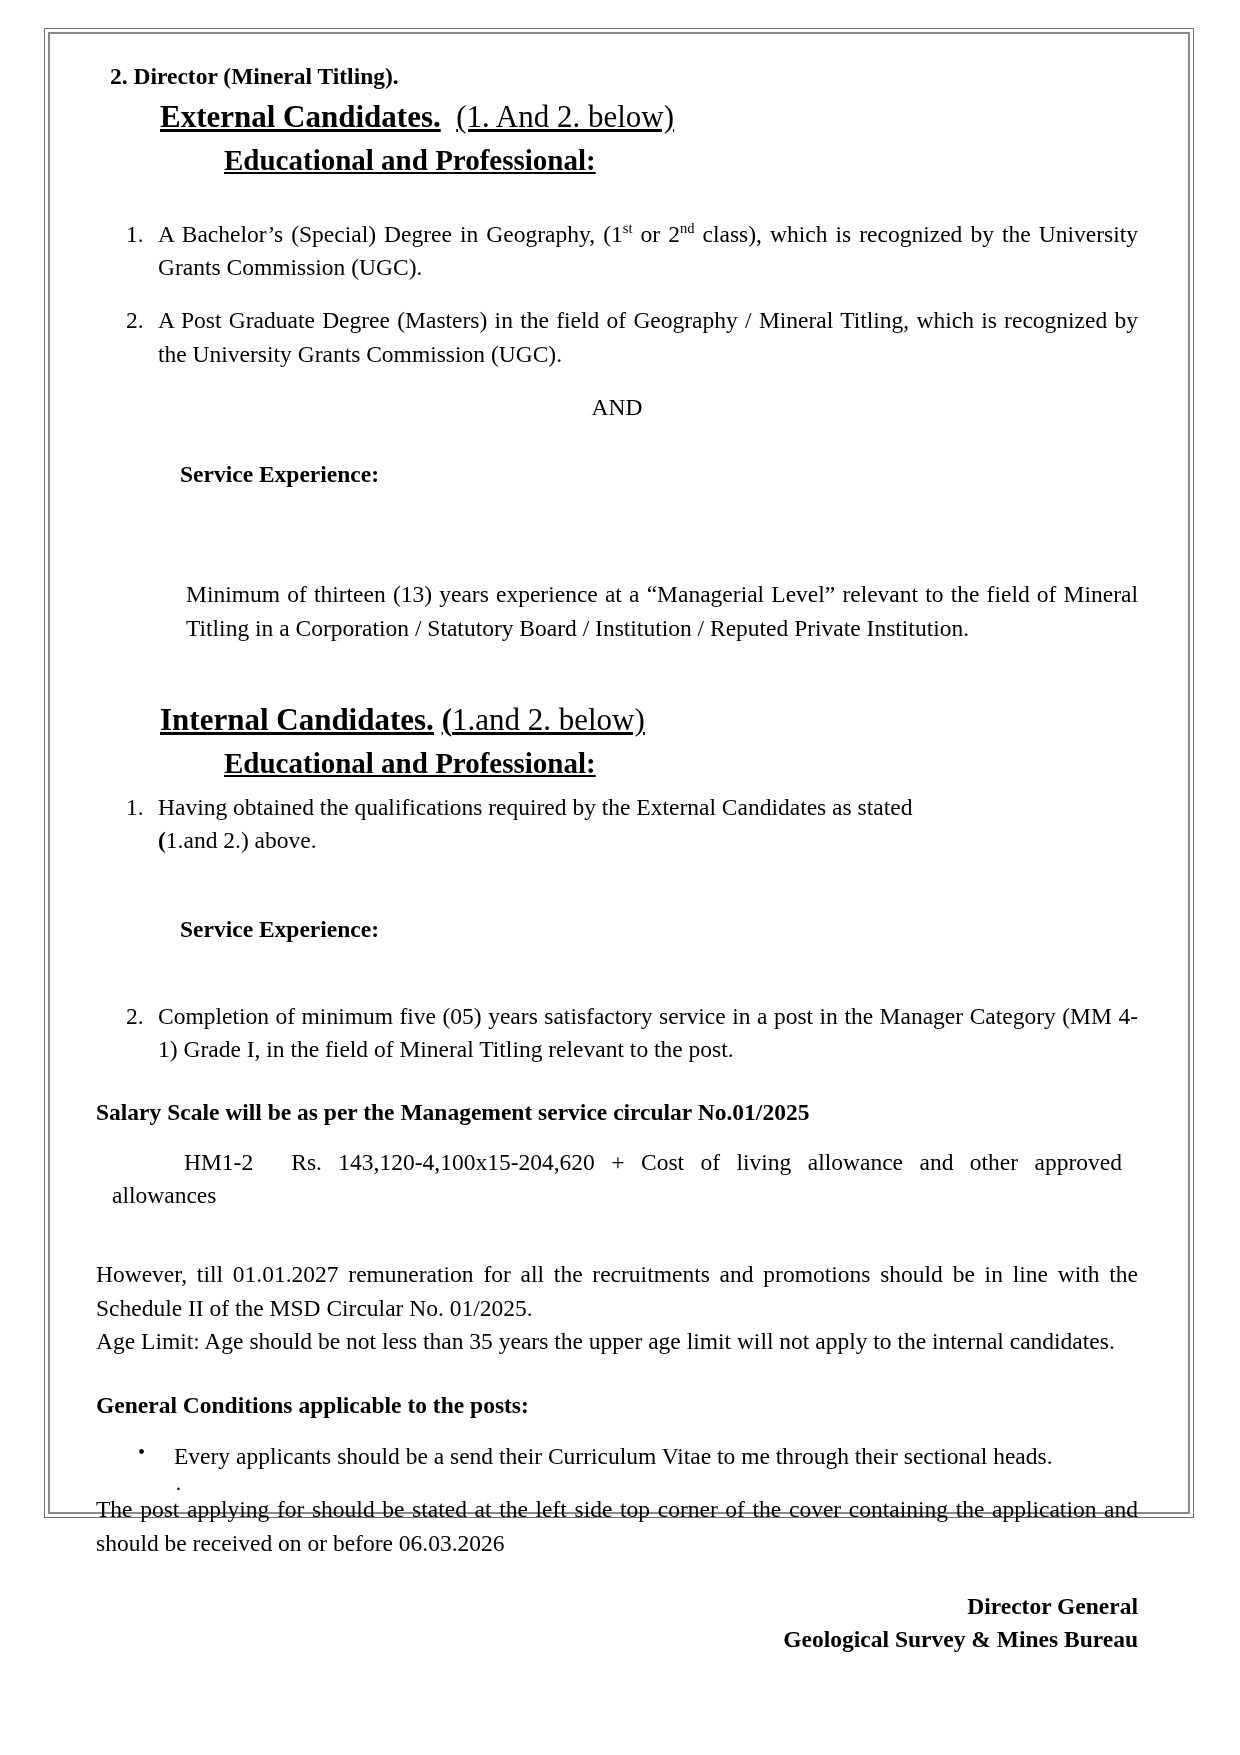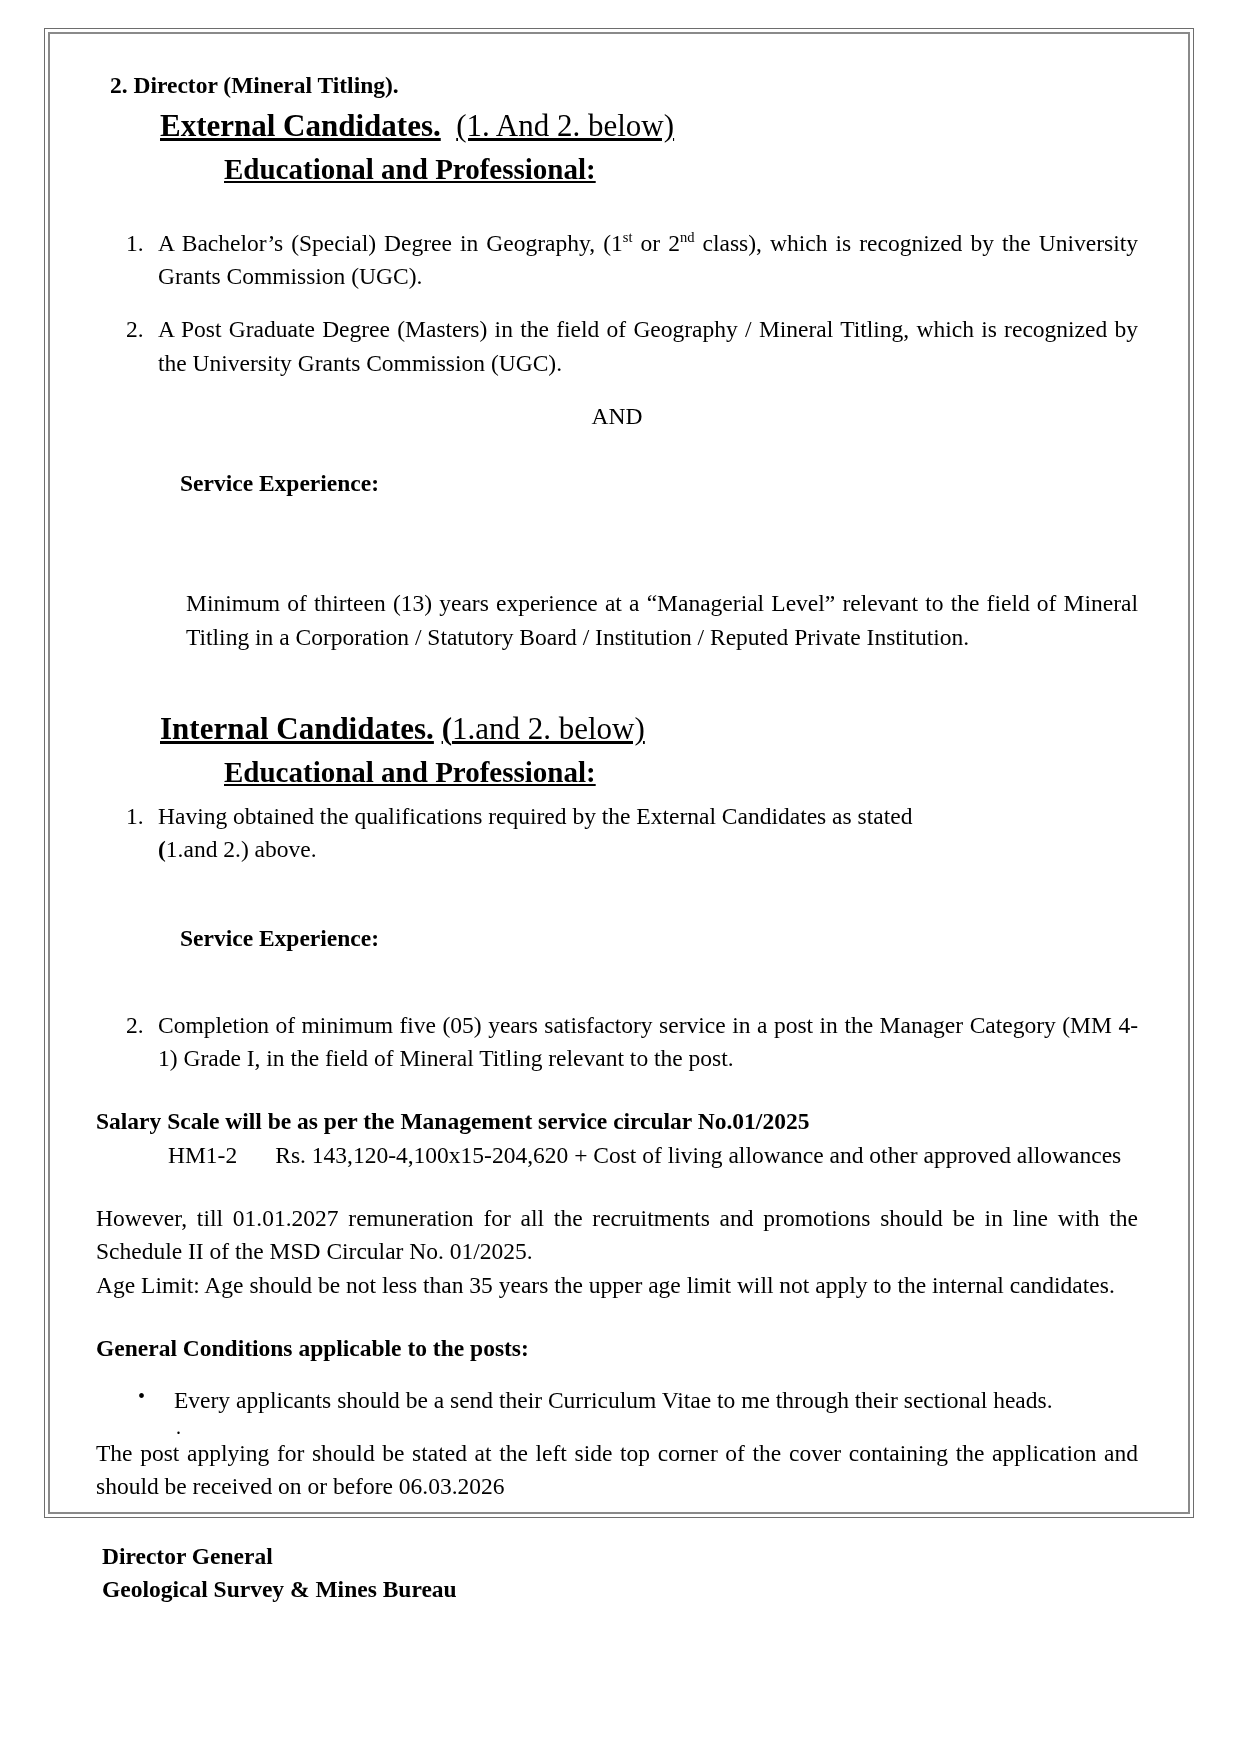--- a/index.html
+++ b/index.html
@@ -29,21 +29,21 @@
     left: 48px;
     top: 32px;
     width: 1142px;
     height: 1482px;
     border: 2px solid #8a8a8a;
     box-sizing: border-box;
   }
   .page {
     position: absolute;
     left: 48px;
-    top: 41px;
+    top: 32px;
     width: 1142px;
     height: 1482px;
     box-sizing: border-box;
     padding: 28px 52px 0 48px;
   }
   .content {
     font-size: 23.5px;
     line-height: 1.42;
   }
   
@@ -108,21 +108,21 @@
   .para {
     text-align: justify;
     margin: 0;
   }
   .salary-head {
     font-weight: bold;
     margin: 0;
   }
   .salary-line {
     text-align: justify;
-    margin: 0;
+    margin: 16px;
     text-indent: 72px;
   }
   .salary-line .code { margin-right: 38px; }
   ul.bullets {
     margin: 0;
     padding: 0;
     list-style: none;
   }
   ul.bullets > li {
     position: relative;
@@ -134,21 +134,21 @@
     position: absolute;
     left: 42px;
     top: -2px;
     font-size: 20px;
   }
   .stray-dot {
     margin-left: 80px;
     line-height: 1;
     font-size: 20px;
   }
-  .sig-block { margin: 6px; }
+  .sig-block { margin: 0; text-align: right; }
   .sig-block div { font-weight: bold; }
   sup {
     font-size: 0.62em;
     vertical-align: super;
     line-height: 0;
   }
 </style>
 </head>
 <body>
 

